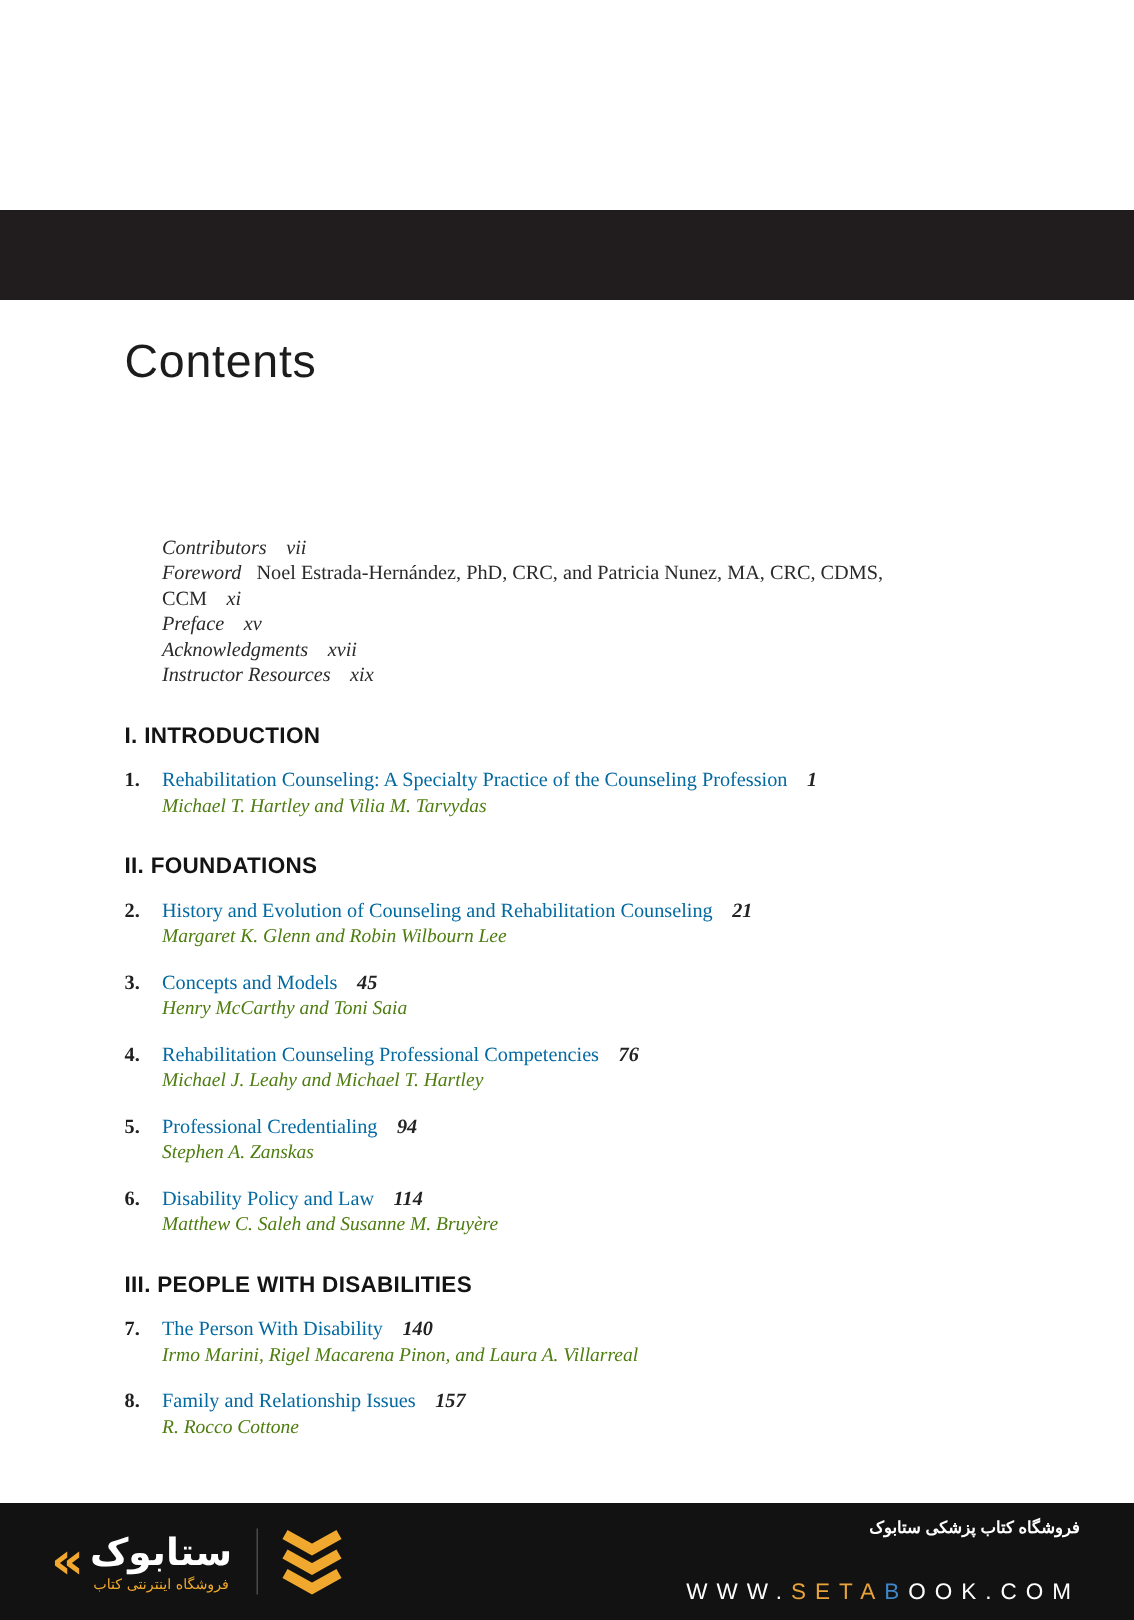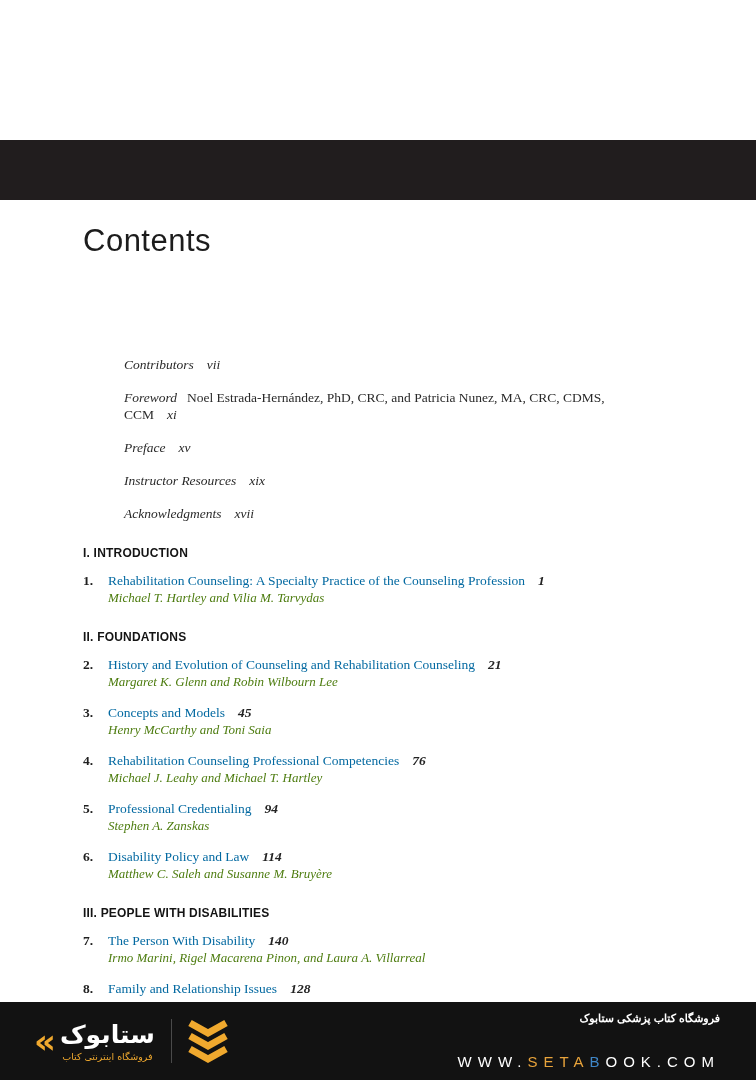--- a/index.html
+++ b/index.html
@@ -35,28 +35,28 @@
     letter-spacing: 0.5px;
   }
 
   .front-matter {
     margin-left: 25px;
     max-width: 515px;
     font-size: 13.5px;
     line-height: 17px;
     color: #2a2a2a;
   }
-  .fm-line { margin: 16px; }
+  .fm-line { margin: 0; }
   .fm-label { font-style: italic; }
   .fm-detail { font-style: normal; margin-left: 10px; }
   .fm-page { font-style: italic; margin-left: 13px; }
 
   .section-heading {
     font-family: "Liberation Sans", sans-serif;
-    font-size: 12px;
+    font-size: 15px;
     font-weight: 700;
     color: #141414;
     letter-spacing: 0.2px;
     margin: 24px 0 12px 0;
   }
 
   .chapter {
     display: flex;
     margin: 0 0 14px 0;
     font-size: 13.5px;
@@ -164,22 +164,22 @@
 <div class="top-bar"></div>
 
 <div class="content">
 
   <h1 class="page-title">Contents</h1>
 
   <div class="front-matter">
     <p class="fm-line"><span class="fm-label">Contributors</span><span class="fm-page">vii</span></p>
     <p class="fm-line"><span class="fm-label">Foreword</span><span class="fm-detail">Noel Estrada-Hernández, PhD, CRC, and Patricia Nunez, MA, CRC, CDMS, CCM</span><span class="fm-page">xi</span></p>
     <p class="fm-line"><span class="fm-label">Preface</span><span class="fm-page">xv</span></p>
+    <p class="fm-line"><span class="fm-label">Acknowledgments</span><span class="fm-page">xvii</span></p>
     <p class="fm-line"><span class="fm-label">Instructor Resources</span><span class="fm-page">xix</span></p>
-    <p class="fm-line"><span class="fm-label">Acknowledgments</span><span class="fm-page">xvii</span></p>
   </div>
 
   <div>
     <h2 class="section-heading">I. INTRODUCTION</h2>
 
     <div class="chapter">
       <span class="chapter-number">1.</span>
       <div class="chapter-body">
         <div><span class="chapter-title">Rehabilitation Counseling: A Specialty Practice of the Counseling Profession</span><span class="chapter-page">1</span></div>
         <div class="chapter-authors">Michael T. Hartley and Vilia M. Tarvydas</div>
@@ -238,21 +238,21 @@
       <span class="chapter-number">7.</span>
       <div class="chapter-body">
         <div><span class="chapter-title">The Person With Disability</span><span class="chapter-page">140</span></div>
         <div class="chapter-authors">Irmo Marini, Rigel Macarena Pinon, and Laura A. Villarreal</div>
       </div>
     </div>
 
     <div class="chapter">
       <span class="chapter-number">8.</span>
       <div class="chapter-body">
-        <div><span class="chapter-title">Family and Relationship Issues</span><span class="chapter-page">128</span></div>
+        <div><span class="chapter-title">Family and Relationship Issues</span><span class="chapter-page">157</span></div>
         <div class="chapter-authors">R. Rocco Cottone</div>
       </div>
     </div>
   </div>
 
 </div>
 
 <footer class="site-footer">
   <div class="footer-left">
     <div class="logo-block">

